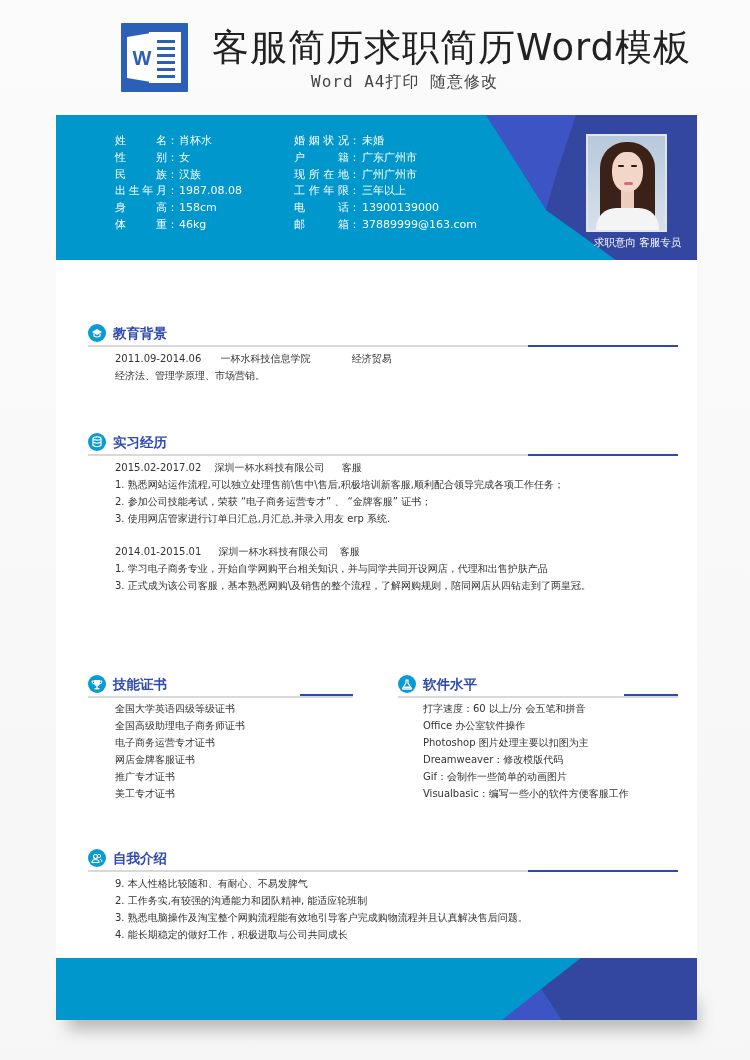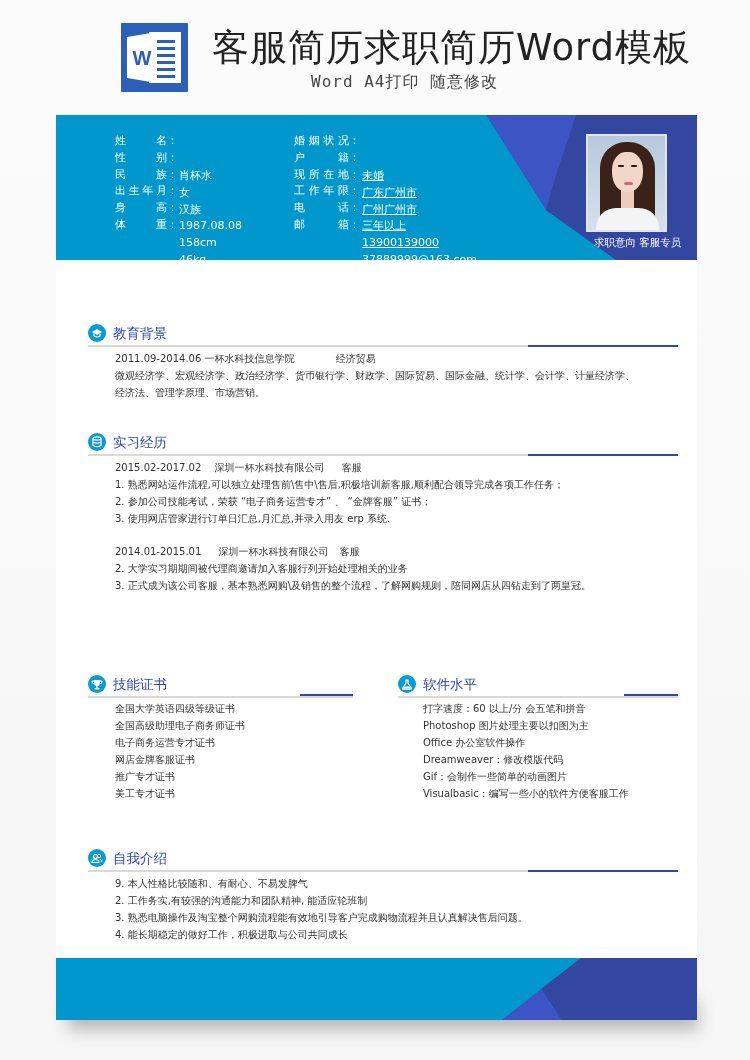--- a/index.html
+++ b/index.html
@@ -46,27 +46,27 @@
   }
   .paper {
     position: absolute; left: 56px; top: 115px; width: 641px; height: 905px;
     background: #fff; overflow: hidden;
   }
   .hdr { position: absolute; left: 0; top: 0; width: 641px; height: 145px; background: #0098cc; }
   .hdr svg { position: absolute; left: 0; top: 0; }
   .info-col { position: absolute; top: 18px; font-size: 11px; color: #fff; }
   .info-row { height: 16.8px; line-height: 16.8px; white-space: nowrap; display: flex; }
   .info-row .lab { display: inline-block; text-align: justify; text-align-last: justify; }
-  .info-row .val { display: inline-block; margin-top: 35px; }
+  .info-row .val { display: inline-block; }
   .col-left { left: 59px; }
   .col-left .lab { width: 52px; }
   .col-left .val { margin-left: 1px; }
   .col-right { left: 238px; }
   .col-right .lab { width: 55px; }
-  .col-right .val { margin-left: 2px; text-decoration: underline; }
+  .col-right .val { margin-left: 2px; }
   .photo-frame {
     position: absolute; left: 530px; top: 19px; width: 81px; height: 98px;
     background: #cfd9e6; border: 2px solid #dfe6f0; overflow: hidden;
   }
   .photo-frame .bg { position: absolute; inset: 0; background: linear-gradient(#b8c9dc, #d6e0ea); }
   .photo-frame .hair {
     position: absolute; left: 12px; top: 6px; width: 55px; height: 86px;
     background: #3b2218; border-radius: 26px 26px 6px 6px;
   }
   .photo-frame .face {
@@ -86,21 +86,21 @@
   }
   
   .sec { position: absolute; }
   .sec-head { position: relative; height: 22px; }
   .sec-icon {
     position: absolute; left: 0; top: 0; width: 18px; height: 18px; border-radius: 50%;
     background: #0a9ad4; color: #fff; display: flex; align-items: center; justify-content: center;
     font-size: 10px; line-height: 1;
   }
   .sec-title {
-    position: absolute; left: 25px; top: 0; font-size: 13.5px; font-weight: normal;
+    position: absolute; left: 25px; top: 0; font-size: 13.5px; font-weight: bold;
     color: #2f49b0; line-height: 19px; white-space: nowrap;
   }
   .sec-line { position: absolute; left: 0; height: 2px; background: #d9d9d9; }
   .sec-accent { position: absolute; height: 2px; background: #2f49b0; }
   .body-text { font-size: 10px; color: #333; line-height: 17px; white-space: nowrap; }
   .exp-head span { display: inline-block; text-align: center; }
   .footer-band { position: absolute; left: 0; top: 843px; width: 641px; height: 62px; }
 </style>
 </head>
 <body>
@@ -221,24 +221,23 @@
             <path d="M3 5.5 V8 Q6 10 9 8 V5.5" fill="none" stroke="#fff" stroke-width="1.2"></path>
           </svg>
       </div>
       <div class="sec-title">教育背景</div>
     </div>
     <div class="sec-line" style="top:21px; width:590px;"></div>
     <div class="sec-accent" style="top:21px; left:440px; width:150px;"></div>
     <div style="position:absolute; left:27px; top:26px;">
       <div class="body-text exp-head">
         <span>2011.09-2014.06</span>
-        <span style="margin-left:0">一杯水科技信息学院</span>
+        <span style="margin-left:16px">一杯水科技信息学院</span>
         <span style="margin-left:38px">经济贸易</span>
       </div>
-      <div class="body-text">微观经济学、宏观经济学、政治经济学、货币银行学、财政学、国际贸易、国际金融、统计学、会计学、计量经济学、</div>
       <div class="body-text">经济法、管理学原理、市场营销。</div>
     </div>
   </div>
 
   <div class="sec" style="left:32px; top:318px; width:590px;">
     <div class="sec-head">
       <div class="sec-icon">
         <svg width="10" height="12" viewBox="0 0 10 12">
             <ellipse cx="5" cy="2.5" rx="4" ry="1.6" fill="none" stroke="#fff" stroke-width="1.2"></ellipse>
             <path d="M1 2.5 V9.5 Q5 12 9 9.5 V2.5" fill="none" stroke="#fff" stroke-width="1.2"></path>
@@ -257,21 +256,21 @@
       </div>
       <div class="body-text">1. 熟悉网站运作流程,可以独立处理售前\售中\售后,积极培训新客服,顺利配合领导完成各项工作任务；</div>
       <div class="body-text">2. 参加公司技能考试，荣获 “电子商务运营专才” 、 “金牌客服” 证书；</div>
       <div class="body-text">3. 使用网店管家进行订单日汇总,月汇总,并录入用友 erp 系统.</div>
       <div style="height:16px"></div>
       <div class="body-text exp-head">
         <span>2014.01-2015.01</span>
         <span style="margin-left:14px">深圳一杯水科技有限公司</span>
         <span style="margin-left:8px">客服</span>
       </div>
-      <div class="body-text">2. 大学实习期期间被代理商邀请加入客服行列开始处理相关的业务</div>
+      <div class="body-text">1. 学习电子商务专业，开始自学网购平台相关知识，并与同学共同开设网店，代理和出售护肤产品</div>
       <div class="body-text">3. 正式成为该公司客服，基本熟悉网购\及销售的整个流程，了解网购规则，陪同网店从四钻走到了两皇冠。</div>
     </div>
   </div>
 
   <div class="sec" style="left:32px; top:560px; width:265px;">
     <div class="sec-head">
       <div class="sec-icon">
         <svg width="12" height="11" viewBox="0 0 12 11">
             <path d="M3 1 H9 V4 Q9 7 6 7 Q3 7 3 4 Z" fill="#fff"></path>
             <path d="M3 2 H1 Q1 5 3 5 M9 2 H11 Q11 5 9 5" fill="none" stroke="#fff" stroke-width="1"></path>
@@ -300,22 +299,22 @@
             <path d="M4.5 1 H7.5 M5 1 V4 L1.5 9.5 Q1.2 10.2 2 10.2 H10 Q10.8 10.2 10.5 9.5 L7 4 V1" fill="none" stroke="#fff" stroke-width="1.2"></path>
             <path d="M3 7.5 H9 L10 9.5 H2 Z" fill="#fff"></path>
           </svg>
       </div>
       <div class="sec-title">软件水平</div>
     </div>
     <div class="sec-line" style="top:21px; width:280px;"></div>
     <div class="sec-accent" style="top:19px; left:226px; width:54px;"></div>
     <div style="position:absolute; left:25px; top:25px;">
       <div class="body-text">打字速度：60 以上/分  会五笔和拼音</div>
+      <div class="body-text">Office 办公室软件操作</div>
       <div class="body-text">Photoshop 图片处理主要以扣图为主</div>
-      <div class="body-text">Office 办公室软件操作</div>
       <div class="body-text">Dreamweaver：修改模版代码</div>
       <div class="body-text">Gif：会制作一些简单的动画图片</div>
       <div class="body-text">Visualbasic：编写一些小的软件方便客服工作</div>
     </div>
   </div>
 
   <div class="sec" style="left:32px; top:734px; width:590px;">
     <div class="sec-head">
       <div class="sec-icon">
         <svg width="12" height="11" viewBox="0 0 12 11">

